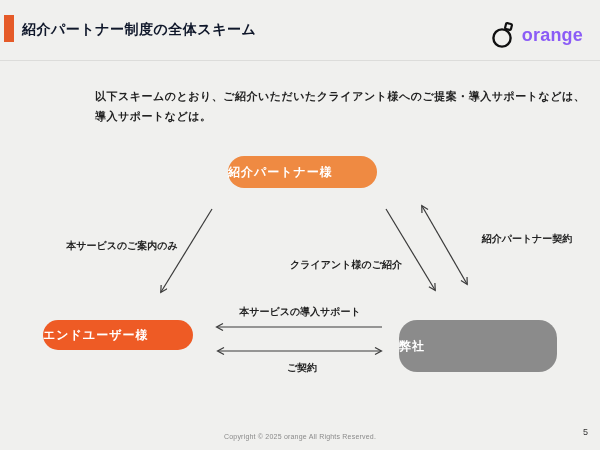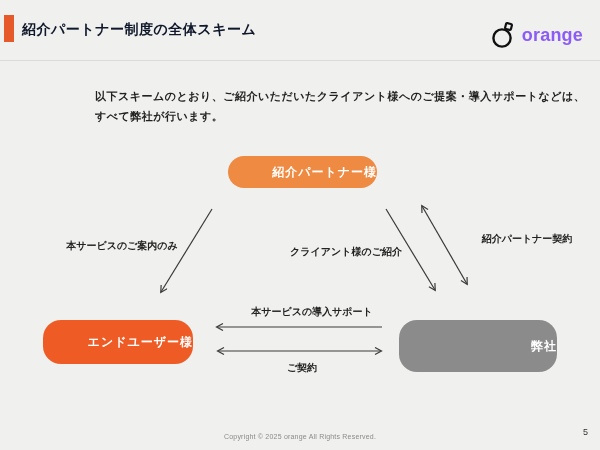--- a/index.html
+++ b/index.html
@@ -41,26 +41,26 @@
   .body-text {
     position: absolute; left: 55px; top: 86px;
     font-size: 11px; font-weight: bold; color: #222;
     line-height: 20px; letter-spacing: 0.5px; margin-left: 40px;
   }
 
   
   .node {
     position: absolute;
     border-radius: 18px;
-    display: flex; align-items: center; justify-content: flex-end;
+    display: flex; align-items: center; justify-content: flex-start;
     color: #ffffff; font-size: 12px; font-weight: bold;
     letter-spacing: 1px;
   }
   .node-partner  { left: 228px; top: 156px; width: 149px; height: 32px; }
-  .node-enduser  { left: 43px;  top: 320px; width: 150px; height: 44px; }
+  .node-enduser  { left: 43px;  top: 320px; width: 150px; height: 30px; }
   .node-company  { left: 399px; top: 320px; width: 158px; height: 52px; }
 
   .arrows { position: absolute; left: 0; top: 0; width: 600px; height: 450px; }
 
   .edge-label {
     position: absolute;
     font-size: 10px; font-weight: bold; color: #222;
     white-space: nowrap;
     transform: translate(-50%, -50%);
   }
@@ -89,21 +89,21 @@
         <circle cx="11" cy="17" r="8.6" fill="none" stroke="#111" stroke-width="2.4"></circle>
         <rect x="14.5" y="2.5" width="6" height="6" rx="1.2" fill="none" stroke="#111" stroke-width="2.2" transform="rotate(14 17.5 5.5)"></rect>
       </svg>
     </span>
     <span class="logo-text">orange</span>
   </div>
   <div class="divider"></div>
 
   <div class="body-text">
     <div>以下スキームのとおり、ご紹介いただいたクライアント様へのご提案・導入サポートなどは、</div>
-    <div>すべて弊社が行います。</div>
+    <div>導入サポートなどは。</div>
   </div>
 
   <div class="node node-partner" style="background: rgb(239, 138, 66);">
     <span>紹介パートナー様</span>
   </div>
   <div class="node node-enduser" style="background: rgb(238, 91, 37);">
     <span>エンドユーザー様</span>
   </div>
   <div class="node node-company" style="background: rgb(139, 139, 139);">
     <span>弊社</span>
@@ -116,21 +116,21 @@
       </marker>
     </defs>
     <line x1="212" y1="209" x2="161" y2="292" stroke="#3a3a3a" stroke-width="1.2" marker-end="url(#ah)"></line>
     <line x1="386" y1="209" x2="435" y2="290" stroke="#3a3a3a" stroke-width="1.2" marker-end="url(#ah)"></line>
     <line x1="422" y1="206" x2="467" y2="284" stroke="#3a3a3a" stroke-width="1.2" marker-start="url(#ah)" marker-end="url(#ah)"></line>
     <line x1="382" y1="327" x2="217" y2="327" stroke="#3a3a3a" stroke-width="1.2" marker-end="url(#ah)"></line>
     <line x1="218" y1="351" x2="381" y2="351" stroke="#3a3a3a" stroke-width="1.2" marker-start="url(#ah)" marker-end="url(#ah)"></line>
   </svg>
 
   <div class="edge-label" style="left:122px; top:246px;">本サービスのご案内のみ</div>
-  <div class="edge-label" style="left:346px; top:252px;">クライアント様のご紹介</div>
+  <div class="edge-label" style="left:346px; top:265px;">クライアント様のご紹介</div>
   <div class="edge-label" style="left:505px; top:239px;padding-left:44px;">紹介パートナー契約</div>
-  <div class="edge-label" style="left:312px; top:312px;">本サービスの導入サポート</div>
+  <div class="edge-label" style="left:300px; top:312px;">本サービスの導入サポート</div>
   <div class="edge-label" style="left:302px; top:368px;">ご契約</div>
 
   <div class="copyright">Copyright © 2025 orange All Rights Reserved.</div>
   <div class="page-number">5</div>
 
 </div>
 
 </body></html>

